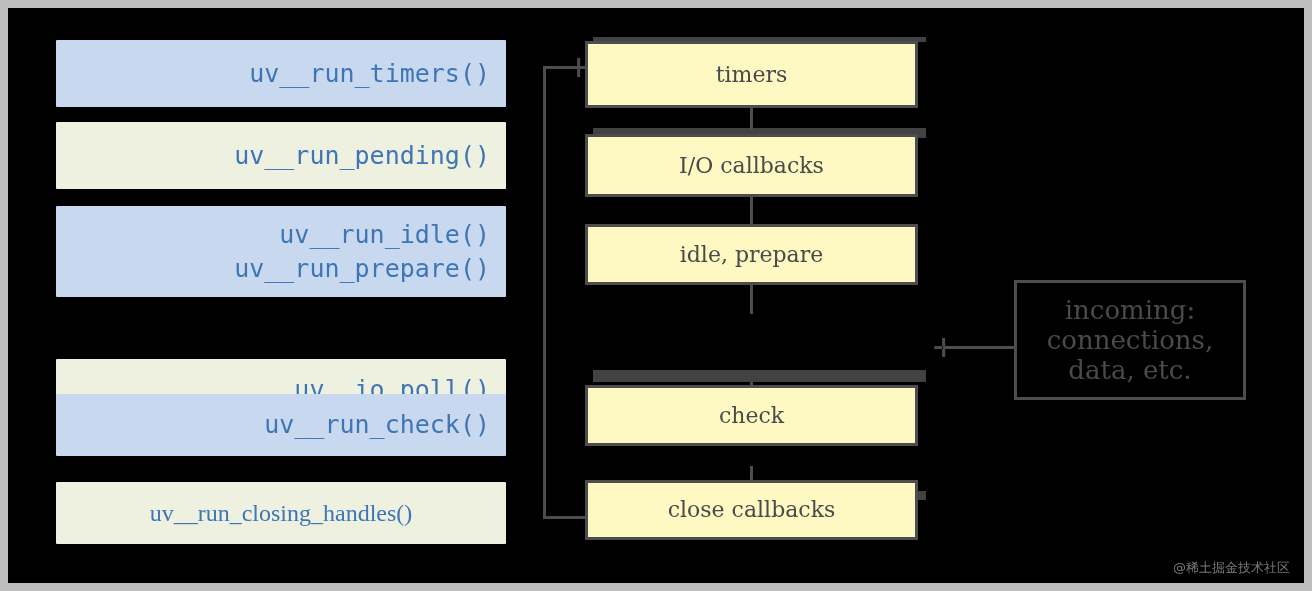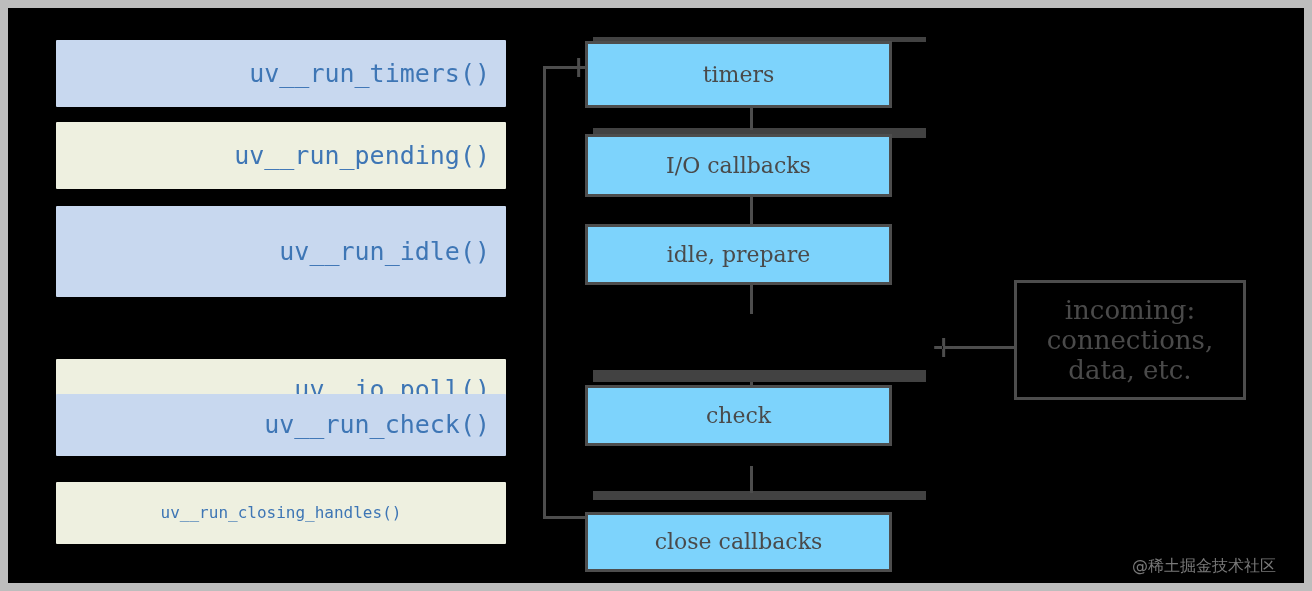--- a/index.html
+++ b/index.html
@@ -50,30 +50,30 @@
   .fn-box.cream { background: #eef0e0; text-align: right; }
 
   .fn-label {
     font-family: "DejaVu Sans Mono", "Liberation Mono", monospace;
     font-size: 25px;
     line-height: 34px;
     color: #3e76b5;
     letter-spacing: 0px;
     white-space: nowrap;
   }
-  .fn-box.wide .fn-label { font-size: 16px; }
+  .fn-box.wide .fn-label { font-size: 24px; font-family: Liberation Serif, serif; }
 
   
   .phase-box {
     position: absolute;
     left: 577px;
-    width: 307px;
+    width: 333px;
     box-sizing: border-box;
     border: 3px solid #4d4d4d;
-    background: #7dd3fc;
+    background: #fef9c3;
     display: flex;
     align-items: center;
     justify-content: center;
   }
   .phase-label {
     font-family: "DejaVu Serif", "Liberation Serif", serif;
     font-size: 22px;
     line-height: 26px;
     color: #4a4a4a;
     text-align: center;
@@ -117,24 +117,24 @@
     position: absolute;
     color: #4d4d4d;
     font-size: 26px;
     line-height: 1;
     font-family: "DejaVu Sans", sans-serif;
   }
 
   
   #watermark {
     position: absolute;
-    right: 28px;
+    right: 14px;
     bottom: 6px;
     font-family: "DejaVu Sans", sans-serif;
-    font-size: 16px;
+    font-size: 13px;
     color: #8e8e8e;
     opacity: 0.85;
     white-space: nowrap;
   }
 </style>
 </head>
 <body>
 
 <div id="canvas">
   <div id="stage">
@@ -142,20 +142,21 @@
     <div class="fn-box blue" style="top:32px;height:67px;">
       <span class="fn-label">uv__run_timers()</span>
     </div>
 
     <div class="fn-box cream" style="top:114px;height:67px;">
       <span class="fn-label">uv__run_pending()</span>
     </div>
 
     <div class="fn-box blue" style="top:198px;height:91px;">
       <span class="fn-label">uv__run_idle()</span>
+      <span class="fn-label">uv__run_prepare()</span>
     </div>
 
     <div class="fn-box cream" style="top:303px;height:62px;margin-top:48px;">
       <span class="fn-label">uv__io_poll()</span>
     </div>
 
     <div class="fn-box blue" style="top:386px;height:62px;">
       <span class="fn-label">uv__run_check()</span>
     </div>
 
@@ -193,21 +194,21 @@
 
     <div class="conn conn-h" style="left:935px;top:338px;width:72px;"></div>
     <span class="marker" style="left:925px;top:327px;">✛</span>
 
     <div class="phase-box" style="top:377px;height:61px;">
       <span class="phase-label">check</span>
     </div>
     <div class="conn conn-v" style="left:742px;top:458px;height:27px;"></div>
 
     <div class="band" style="left:585px;top:483px;width:333px;height:9px;"></div>
-    <div class="phase-box" style="top:504px;height:60px;justify-content:center;">
+    <div class="phase-box" style="top:472px;height:60px;justify-content:center;">
       <span class="phase-label">close callbacks</span>
     </div>
 
     <div id="incoming-box">
       <span class="phase-label"><span>incoming:</span><br><span>connections,</span><br><span>data, etc.</span></span>
     </div>
 
     <div id="watermark">@稀土掘金技术社区</div>
 
   </div>

